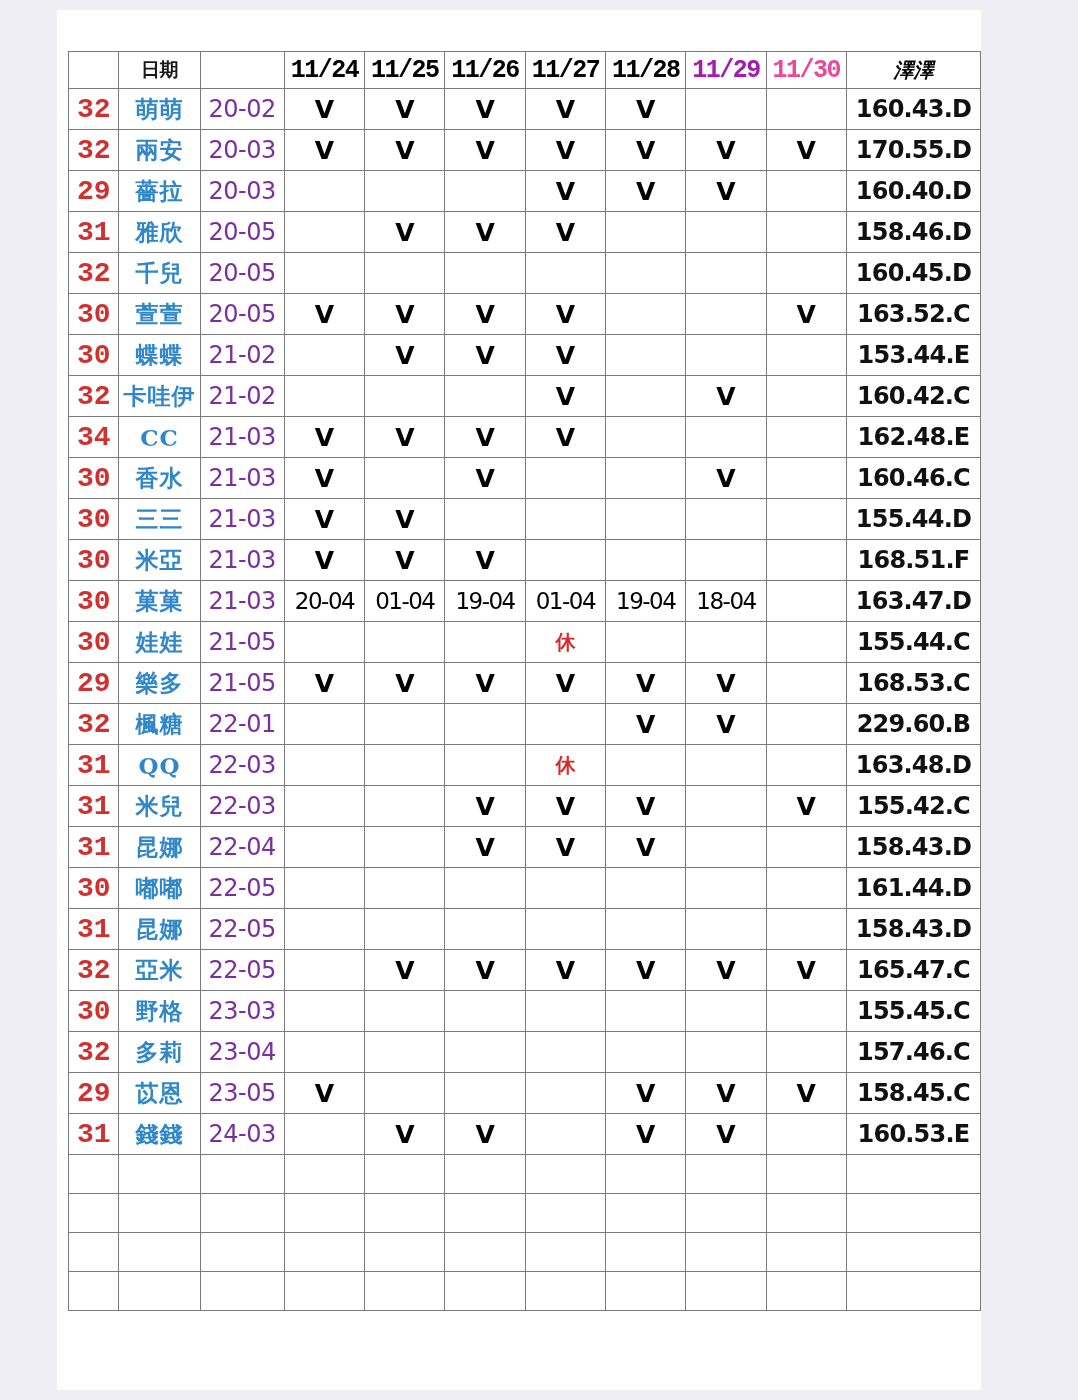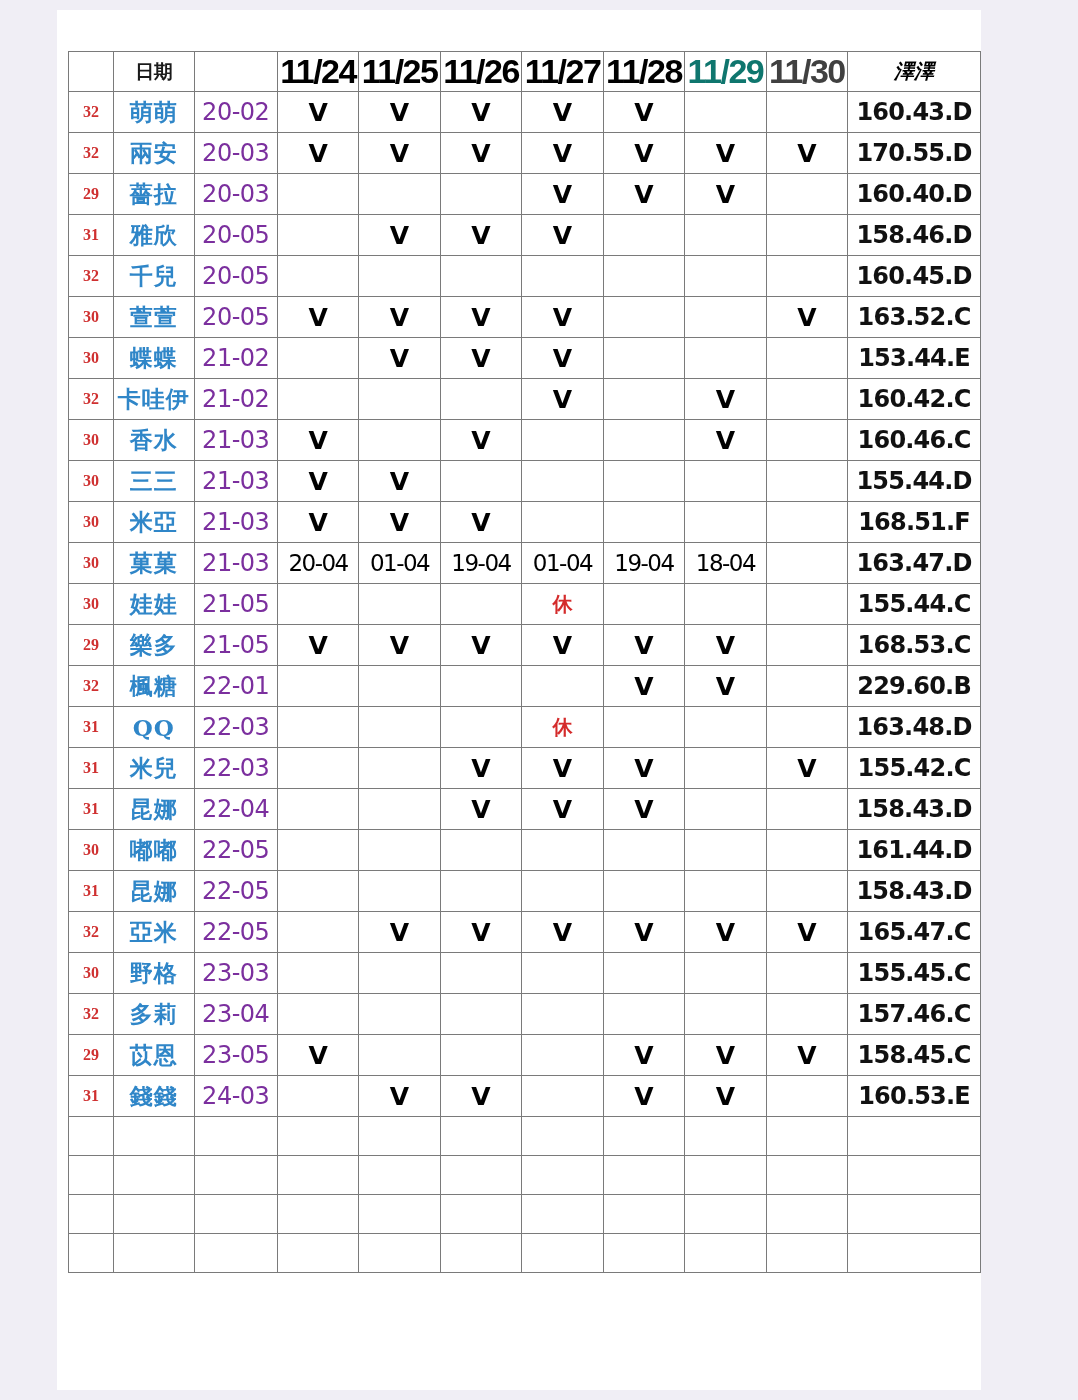--- a/index.html
+++ b/index.html
@@ -43,26 +43,26 @@
   tr.r-data  td{height:40px;}
   tr.r-blank td{height:38px;}
 
   
   .h-date{
     font-family:"DejaVu Sans","Liberation Sans",sans-serif;
     font-size:19px; font-weight:bold; color:#1a1a1a;
     letter-spacing:-0.5px;
   }
   .h-md{
-    font-family:Liberation Sans, sans-serif;
-    font-size:34px; font-weight:bold; color:#000000;
+    font-family:Liberation Mono, monospace;
+    font-size:25px; font-weight:bold; color:#000000;
     letter-spacing:-1.5px;
   }
-  .h-md.green{color:#0f766e;}
-  .h-md.red{color:#404040;}
+  .h-md.green{color:#a21caf;}
+  .h-md.red{color:#ec4899;}
   .h-owner{
     font-size:20px; font-weight:bold; color:#000;
     text-align:left; padding-left:5px;
     font-family:"DejaVu Sans","Liberation Sans",sans-serif;
     font-style:italic;
   }
 
   
   .h-col{
     font-family:"DejaVu Serif","Liberation Serif",serif;
@@ -71,22 +71,22 @@
   }
   .h-col.purple{color:#9126c4;}
   .h-col.blue{color:#2f86c8;}
   .h-col.darkpurple{color:#7b2f9e;}
   .h-col.navy{color:#21409a;}
   .h-col.red{color:#e02020;}
   .h-col.black{color:#111;letter-spacing:2px;}
 
   
   .c-price-v{
-    font-family:Liberation Serif, serif;
-    font-size:16px; font-weight:bold; color:#cf3030;
+    font-family:Liberation Mono, monospace;
+    font-size:28px; font-weight:bold; color:#cf3030;
   }
   .c-name-v{
     font-family:"DejaVu Serif","Liberation Serif",serif;
     font-size:23px; font-weight:bold; color:#2f86c8;
     letter-spacing:1px;
     margin-top:32px;
   }
   .c-shift-v{
     font-family:"DejaVu Sans","Liberation Sans",sans-serif;
     font-size:24px; font-weight:normal; color:#7b2f9e;
@@ -238,20 +238,33 @@
           <td class="c-mark"></td>
           <td class="c-mark"></td>
           <td class="c-mark"></td>
           <td class="c-mark">V</td>
           <td class="c-mark"></td>
           <td class="c-mark">V</td>
           <td class="c-mark"></td>
           <td class="c-info-v">160.42.C</td>
         </tr>
         <tr class="r-data">
+          <td class="c-price-v">34</td>
+          <td class="c-name-v">CC</td>
+          <td class="c-shift-v">21-03</td>
+          <td class="c-mark">V</td>
+          <td class="c-mark">V</td>
+          <td class="c-mark">V</td>
+          <td class="c-mark">V</td>
+          <td class="c-mark"></td>
+          <td class="c-mark"></td>
+          <td class="c-mark"></td>
+          <td class="c-info-v">162.48.E</td>
+        </tr>
+        <tr class="r-data">
           <td class="c-price-v">30</td>
           <td class="c-name-v">香水</td>
           <td class="c-shift-v">21-03</td>
           <td class="c-mark">V</td>
           <td class="c-mark"></td>
           <td class="c-mark">V</td>
           <td class="c-mark"></td>
           <td class="c-mark"></td>
           <td class="c-mark">V</td>
           <td class="c-mark"></td>

